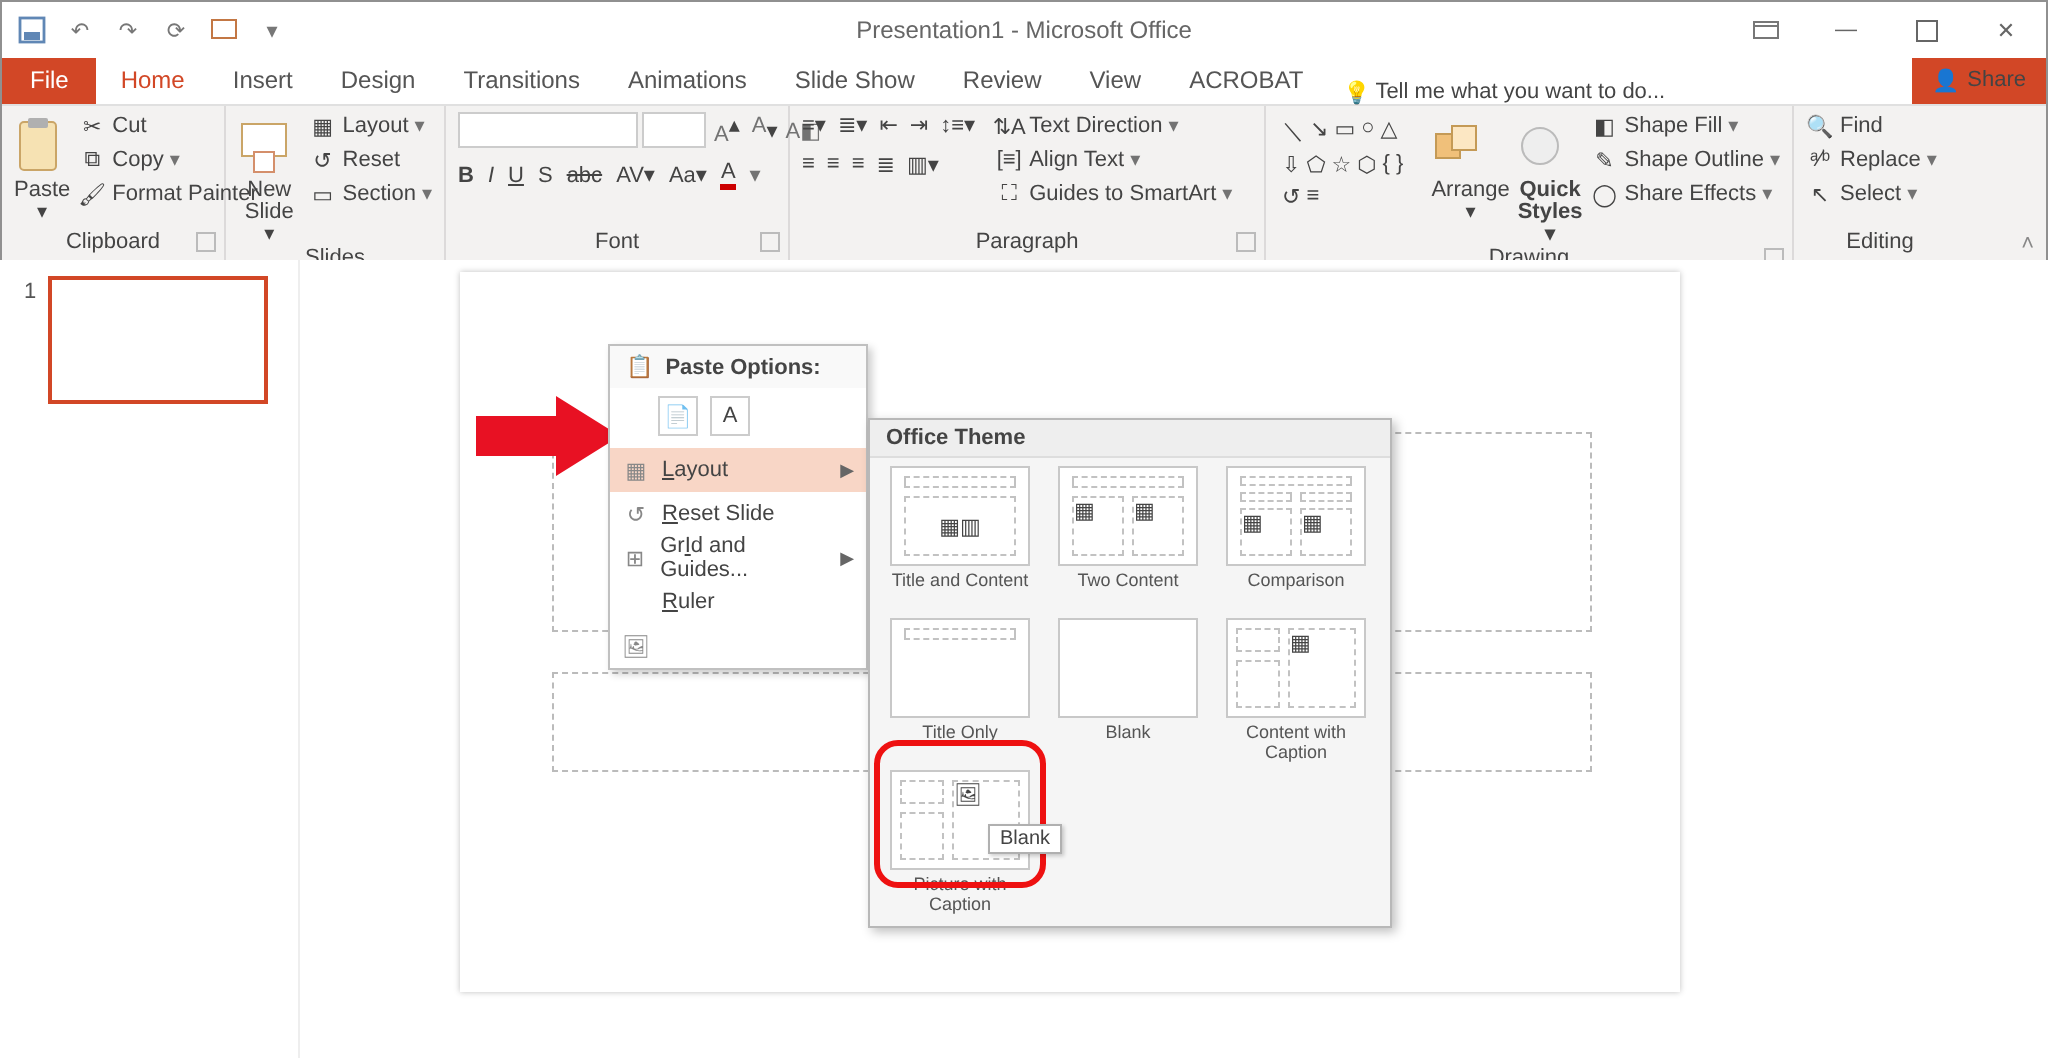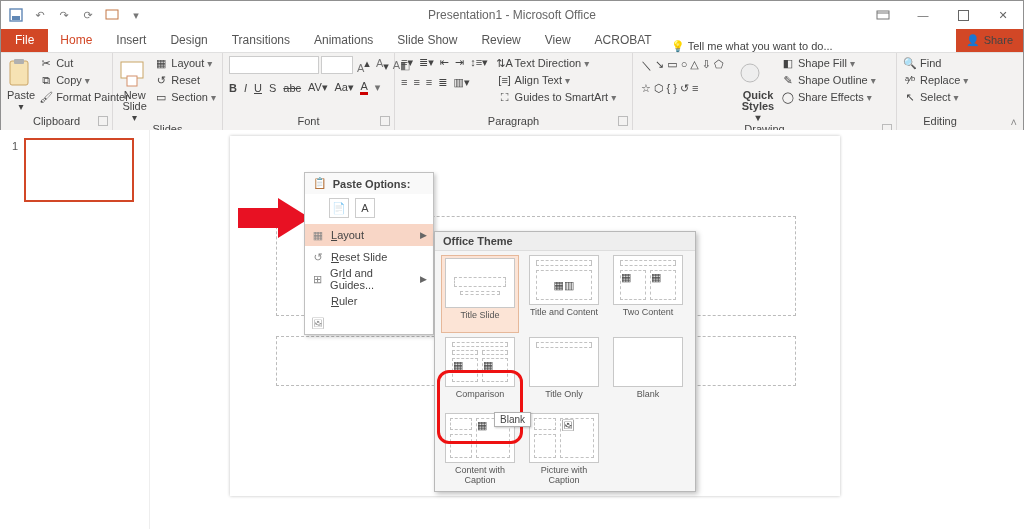--- a/index.html
+++ b/index.html
@@ -65,21 +65,21 @@
   .ctx .hdr{padding:4px 8px;font-weight:bold;color:#444;background:#f9f9f9;display:flex;gap:6px;align-items:center;}
   .ctx .paste-opts{padding:4px 24px 6px 24px;display:flex;gap:6px;}
   .ctx .paste-opts .po{width:20px;height:20px;border:1px solid #ccc;display:flex;align-items:center;justify-content:center;background:#fff;}
   .ctx .mi{height:22px;display:flex;align-items:center;padding:0 6px;gap:6px;}
   .ctx .mi .mic{width:14px;height:14px;display:flex;align-items:center;justify-content:center;color:#888;}
   .ctx .mi .arw{margin-left:auto;font-size:9px;color:#666;}
   .ctx .mi.sel{background:var(--orange-sel);}
   .ctx .mi .ul{text-decoration:underline;}
 
   
-  .flyout{position:absolute;left:434px;top:209px;width:262px;background:var(--menu-bg);border:1px solid #b8b8b8;box-shadow:2px 2px 5px rgba(0,0,0,.25);padding-bottom:6px;margin-top:22px;}
+  .flyout{position:absolute;left:434px;top:209px;width:262px;background:var(--menu-bg);border:1px solid #b8b8b8;box-shadow:2px 2px 5px rgba(0,0,0,.25);padding-bottom:6px;}
   .fly-hdr{padding:3px 8px;font-weight:bold;font-size:11px;color:#444;background:#eee;border-bottom:1px solid #ddd;}
   .ly-grid{display:flex;flex-wrap:wrap;padding:4px 4px 0 6px;gap:4px 6px;}
   .ly{width:78px;display:flex;flex-direction:column;align-items:center;}
   .ly .prev{width:70px;height:50px;background:#fff;border:1px solid #c8c8c8;position:relative;}
   .ly .cap{font-size:9px;color:#555;text-align:center;margin-top:2px;line-height:10px;height:20px;}
   .ly.sel-wrap{background:var(--orange-light);border:1px solid #e6b89a;padding:2px;}
   .ly .bar{position:absolute;border:1px dashed #c2c2c2;}
   
   .tslide .bar1{left:8px;top:18px;right:8px;height:10px;}
   .tslide .bar2{left:14px;top:32px;right:14px;height:4px;}
@@ -282,20 +282,29 @@
         <span>○</span>
         <span>△</span>
         <span>⇩</span>
           <span>⬠</span>
           <span>☆</span>
           <span>⬡</span>
         <span>{ }</span>
           <span>↺</span>
           <span>≡</span>
       </div>
+      <div class="bigbtn" style="width:42px;">
+        <div class="ic">
+            <svg width="24" height="24">
+              <rect x="2" y="6" width="12" height="12" fill="#f0c07a" stroke="#c49a56"></rect>
+              <rect x="10" y="2" width="12" height="12" fill="#fce7c3" stroke="#c49a56"></rect>
+            </svg>
+          </div>
+        <div class="lbl"><span>Arrange</span> ▾</div>
+      </div>
       <div class="bigbtn gopt" style="width:38px;font-weight:bold;">
         <div class="ic">
             <svg width="22" height="22">
               <circle cx="11" cy="11" r="9" fill="#eee" stroke="#bbb"></circle>
             </svg>
           </div>
         <div class="lbl"><span>Quick Styles</span> ▾</div>
       </div>
       <div class="stack">
         <div class="row gopt"><span class="ic">◧</span><span>Shape Fill</span> ▾</div>
@@ -370,27 +379,20 @@
     <span><span class="ul">R</span>uler</span>
   </div>
   <div class="mi">
     <span class="mic">🖼</span>
   </div>
 </div>
 
 <div class="flyout">
   <div class="fly-hdr">Office Theme</div>
   <div class="ly-grid" id="ly-grid">
-      <div class="ly sel-wrap">
-        <div class="prev tslide sel">
-          <div class="bar bar1"></div>
-          <div class="bar bar2"></div>
-        </div>
-        <div class="cap">Title Slide</div>
-      </div>
       <div class="ly">
         <div class="prev tcontent">
           <div class="bar barT"></div>
           <div class="bar barB">▦▥</div>
         </div>
         <div class="cap">Title and Content</div>
       </div>
       <div class="ly">
         <div class="prev two">
           <div class="bar barT"></div>

